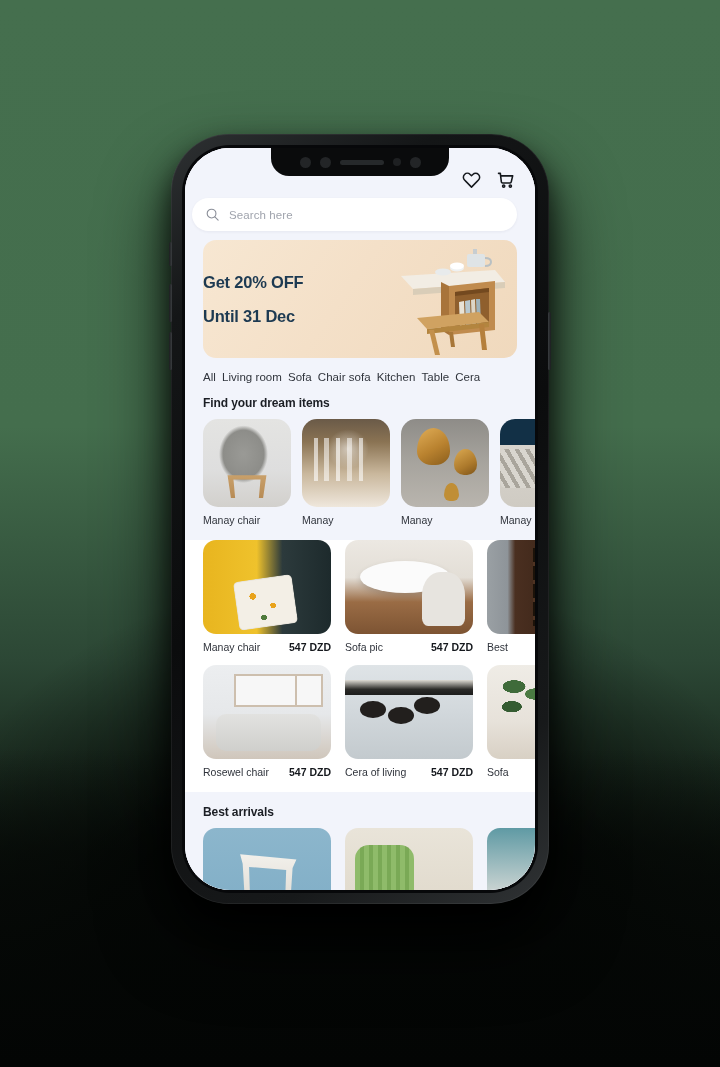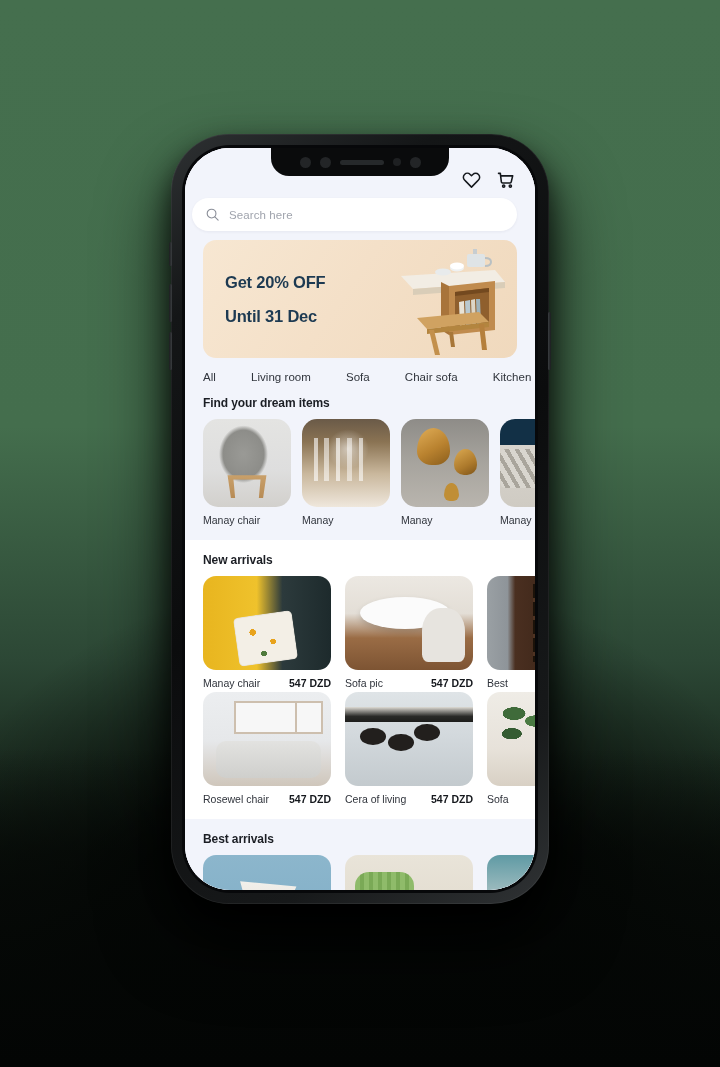--- a/index.html
+++ b/index.html
@@ -157,21 +157,20 @@
   .banner {
     position: relative;
     height: 118px;
     border-radius: 13px;
     background: linear-gradient(125deg, #f7e7d2 0%, #f4e0c8 45%, #f0d9bd 100%);
     overflow: hidden;
     display: flex;
     align-items: center;
   }
   .banner-text {
-    padding-left: 22px;
     z-index: 2;
   }
   .banner-line {
     font-size: 16.5px;
     font-weight: bold;
     color: #1d3a52;
     letter-spacing: -0.2px;
     line-height: 1.0;
   }
   .banner-line + .banner-line { margin-top: 17px; }
@@ -182,21 +181,21 @@
     right: 6px;
     top: 2px;
     width: 128px;
     height: 116px;
     z-index: 1;
   }
 
   
   .cats {
     display: flex;
-    gap: 35px;
+    gap: 6px;
     padding: 13px 0 0 18px;
     white-space: nowrap;
     overflow: hidden;
   }
   .cat {
     font-size: 11.5px;
     color: #30343c;
     letter-spacing: 0.05px;
     flex: 0 0 auto;
   }
@@ -232,21 +231,21 @@
     white-space: nowrap;
   }
 
   
   .grid {
     display: flex;
     gap: 14px;
     padding-left: 18px;
     overflow: hidden;
   }
-  .grid + .grid { margin-top: 3px; }
+  .grid + .grid { margin-top: 12px; }
   .na-card { flex: 0 0 auto; width: 128px; }
   .na-thumb {
     width: 128px; height: 94px;
     border-radius: 13px;
     overflow: hidden;
     position: relative;
   }
   .na-meta {
     margin-top: 7px;
     display: flex;
@@ -599,21 +598,20 @@
               <div class="dream-thumb">
                 <div class="img img-sofa-striped"></div>
               </div>
               <div class="dream-label">Manay cha</div>
             </div>
 
           </div>
         </div>
 
         <div class="sec-white" style="margin-top:14px;">
-          <div class="section-title">New arrivals</div>
 
           <div class="grid">
             <div class="na-card">
               <div class="na-thumb">
                 <div class="img img-yellow"></div>
               </div>
               <div class="na-meta">
                 <span class="na-name">Manay chair</span>
                 <span class="na-price">547 DZD</span>
               </div>

